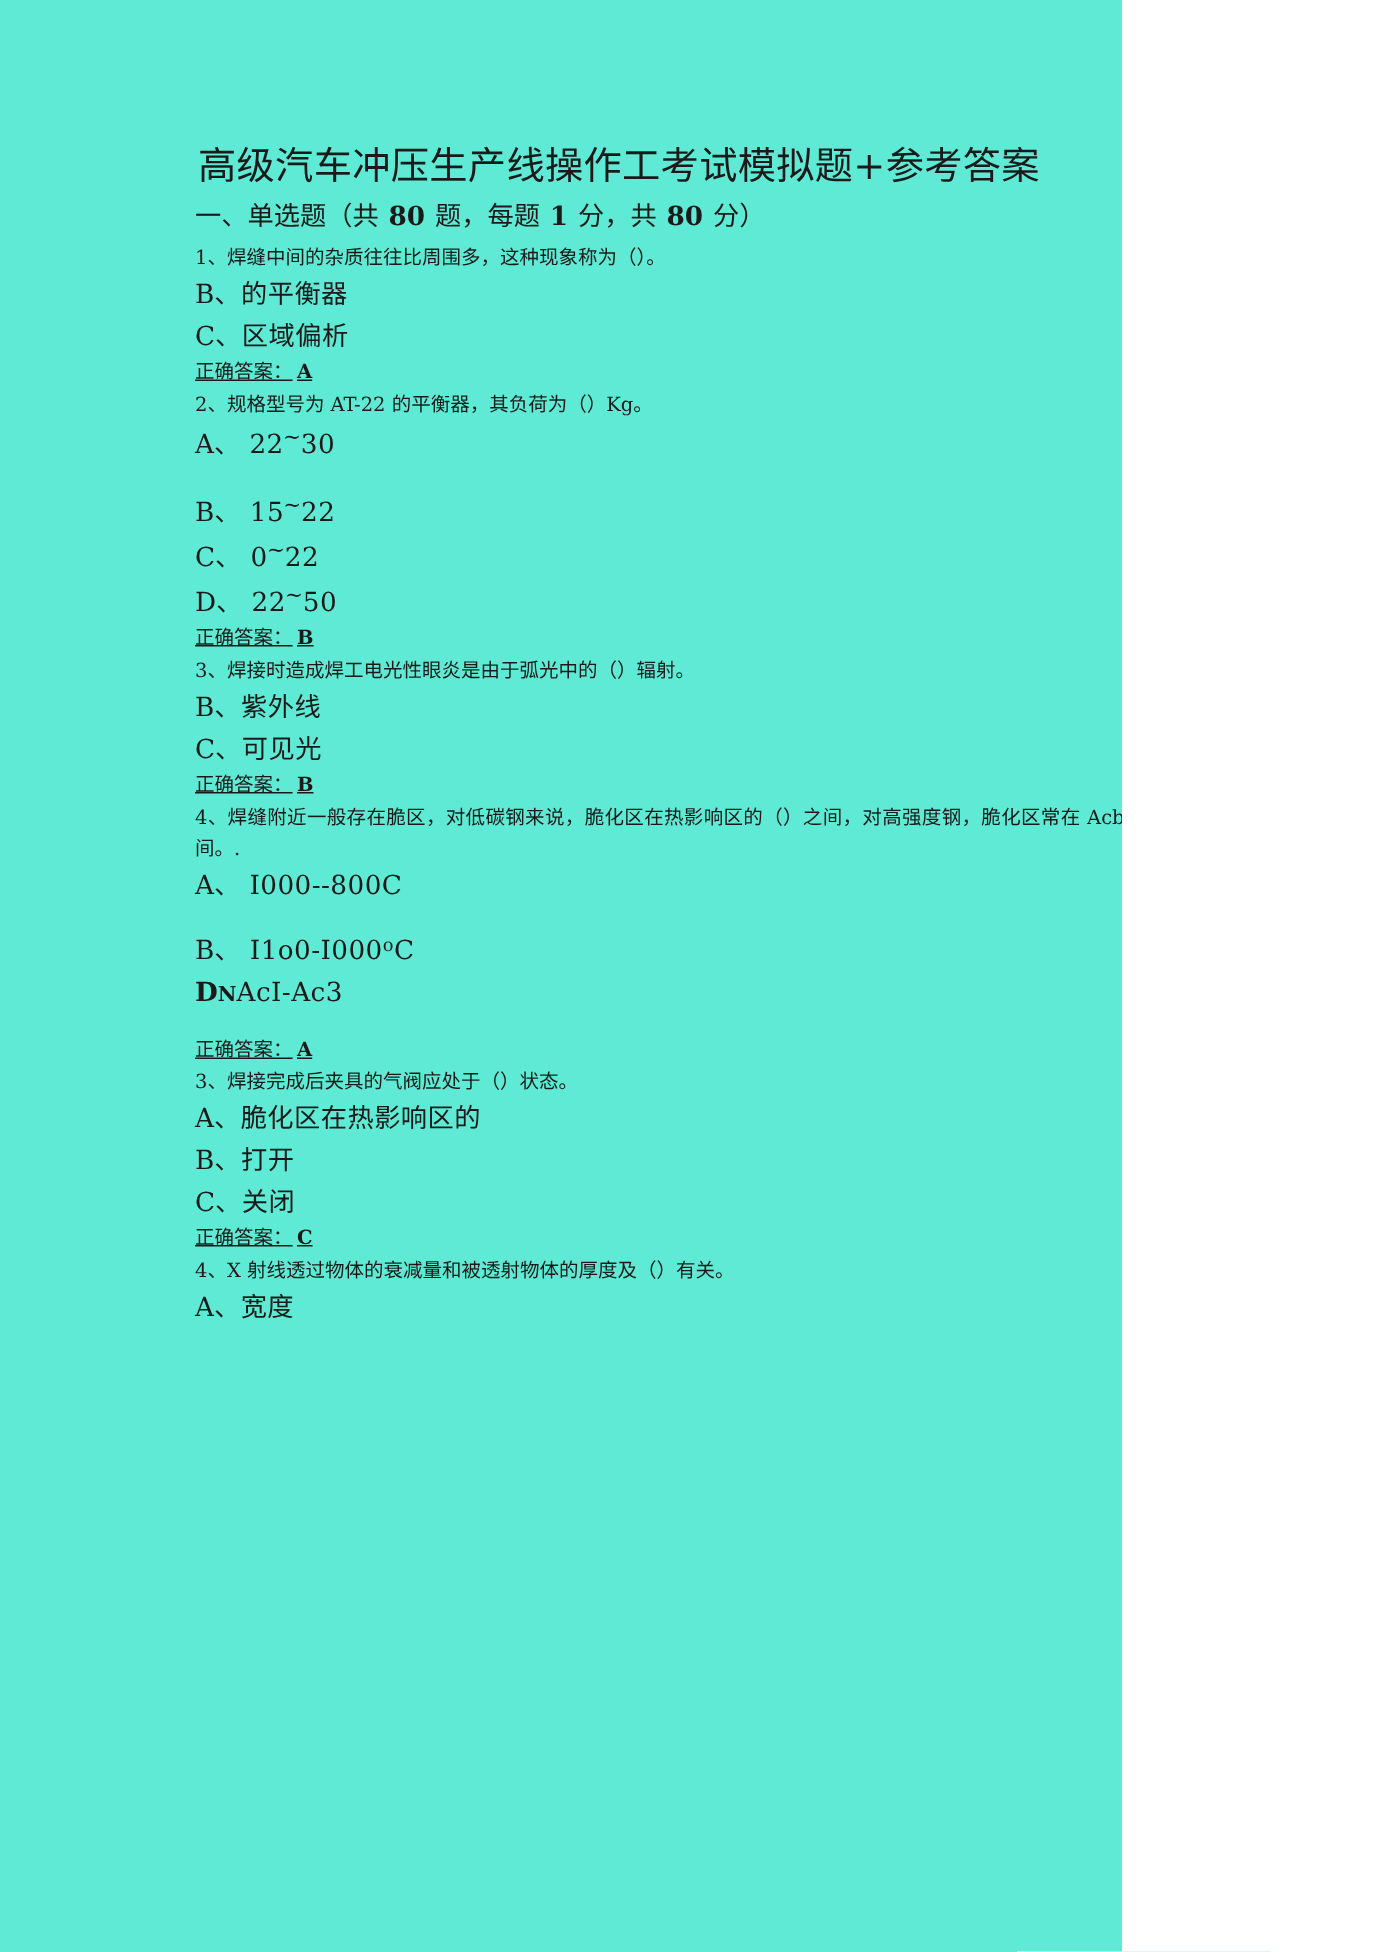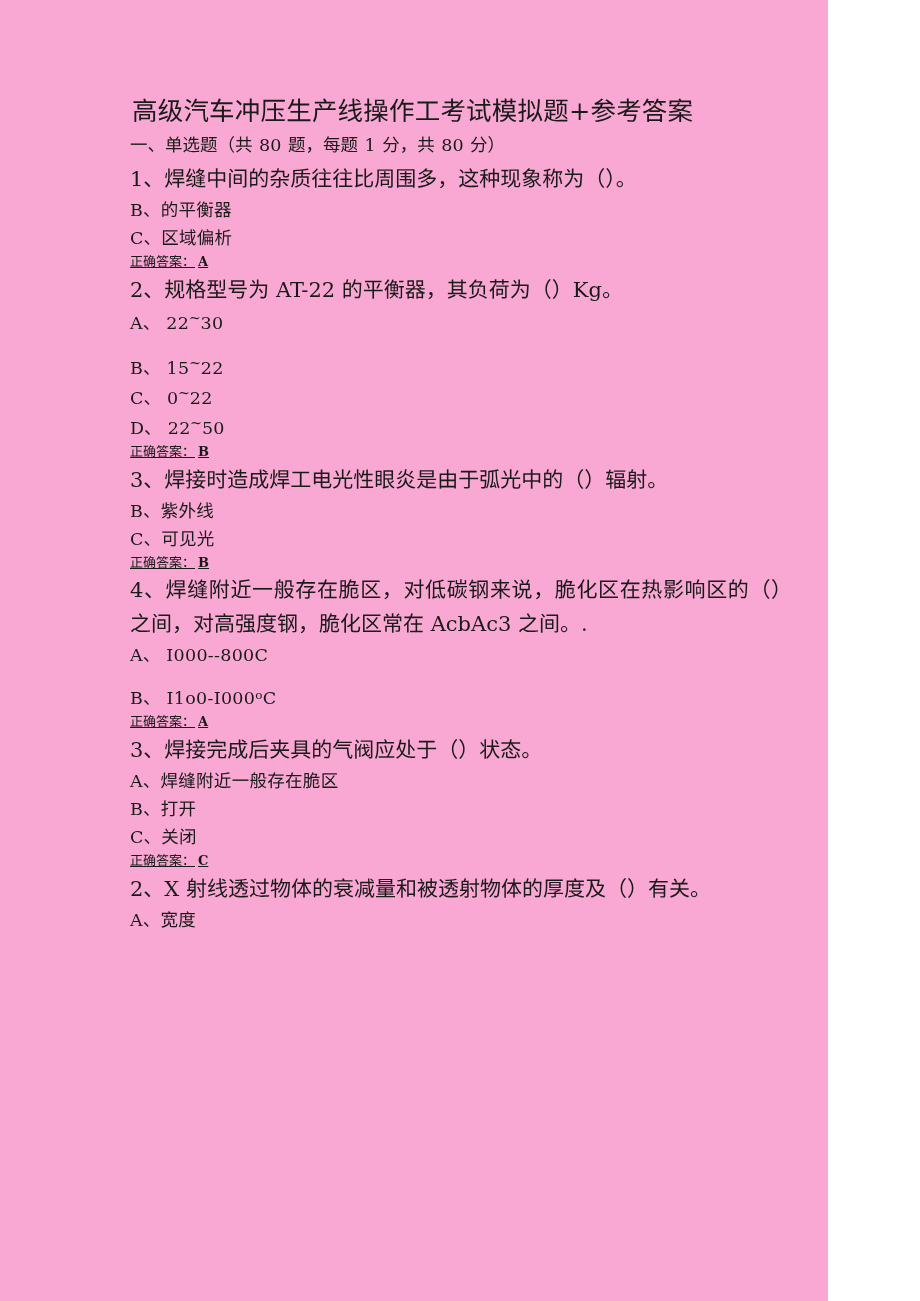--- a/index.html
+++ b/index.html
@@ -7,23 +7,23 @@
     padding: 0;
     background: #ffffff;
   }
   body {
     font-family: "DejaVu Serif", "Liberation Serif", serif;
     color: #1a1a1a;
     -webkit-font-smoothing: antialiased;
   }
   .page {
     position: relative;
-    width: 828px;
+    width: 748px;
     height: 1301px;
-    background: #f9a8d4;
+    background: #5eead4;
     overflow: hidden;
     box-sizing: border-box;
   }
   .content {
     position: absolute;
     left: 130px;
     top: 95px;
     width: 662px;
   }
 
@@ -40,28 +40,28 @@
   }
 
   
   .section-head {
     font-size: 17.5px;
     line-height: 1.5;
     margin: 0 0 4px 0;
     white-space: nowrap;
   }
   .section-head .b {
-    font-weight: 400;
+    font-weight: 700;
     padding: 0 1px;
   }
 
   
   .question { margin: 0; }
   .q-stem {
-    font-size: 21px;
+    font-size: 13px;
     line-height: 1.62;
     margin: 0;
     text-align: justify;
     text-justify: inter-ideograph;
   }
   .opt {
     font-size: 17.5px;
     line-height: 1.6;
     margin: 0;
     white-space: nowrap;
@@ -140,29 +140,30 @@
         <div class="question">
           <p class="q-stem">3、焊接时造成焊工电光性眼炎是由于弧光中的（）辐射。</p>
           <p class="opt"><span>B</span><span class="latin">、紫外线</span></p>
           <p class="opt"><span>C</span><span class="latin">、可见光</span></p>
           <p class="ans"><span>正确答案：</span><span class="letter">B</span></p>
         </div>
         <div class="question">
           <p class="q-stem">4、焊缝附近一般存在脆区，对低碳钢来说，脆化区在热影响区的（）之间，对高强度钢，脆化区常在 AcbAc3 之间。.</p>
           <p class="opt gap-below"><span>A</span><span class="latin">、 I000--800C</span></p>
           <p class="opt"><span>B</span><span class="latin">、 I1o0-I000<span class="deg">o</span>C</span></p>
+          <p class="opt gap-below"><span><span class="lbl-d-bold">D</span><span class="smallcap-n">N</span></span><span class="latin">AcI-Ac3</span></p>
           <p class="ans"><span>正确答案：</span><span class="letter">A</span></p>
         </div>
         <div class="question">
           <p class="q-stem">3、焊接完成后夹具的气阀应处于（）状态。</p>
-          <p class="opt"><span>A</span><span class="latin">、焊缝附近一般存在脆区</span></p>
+          <p class="opt"><span>A</span><span class="latin">、脆化区在热影响区的</span></p>
           <p class="opt"><span>B</span><span class="latin">、打开</span></p>
           <p class="opt"><span>C</span><span class="latin">、关闭</span></p>
           <p class="ans"><span>正确答案：</span><span class="letter">C</span></p>
         </div>
         <div class="question">
-          <p class="q-stem">2、X 射线透过物体的衰减量和被透射物体的厚度及（）有关。</p>
+          <p class="q-stem">4、X 射线透过物体的衰减量和被透射物体的厚度及（）有关。</p>
           <p class="opt"><span>A</span><span class="latin">、宽度</span></p>
         </div>
       </div>
 
   </div>
 </div>
 
 </body></html>

